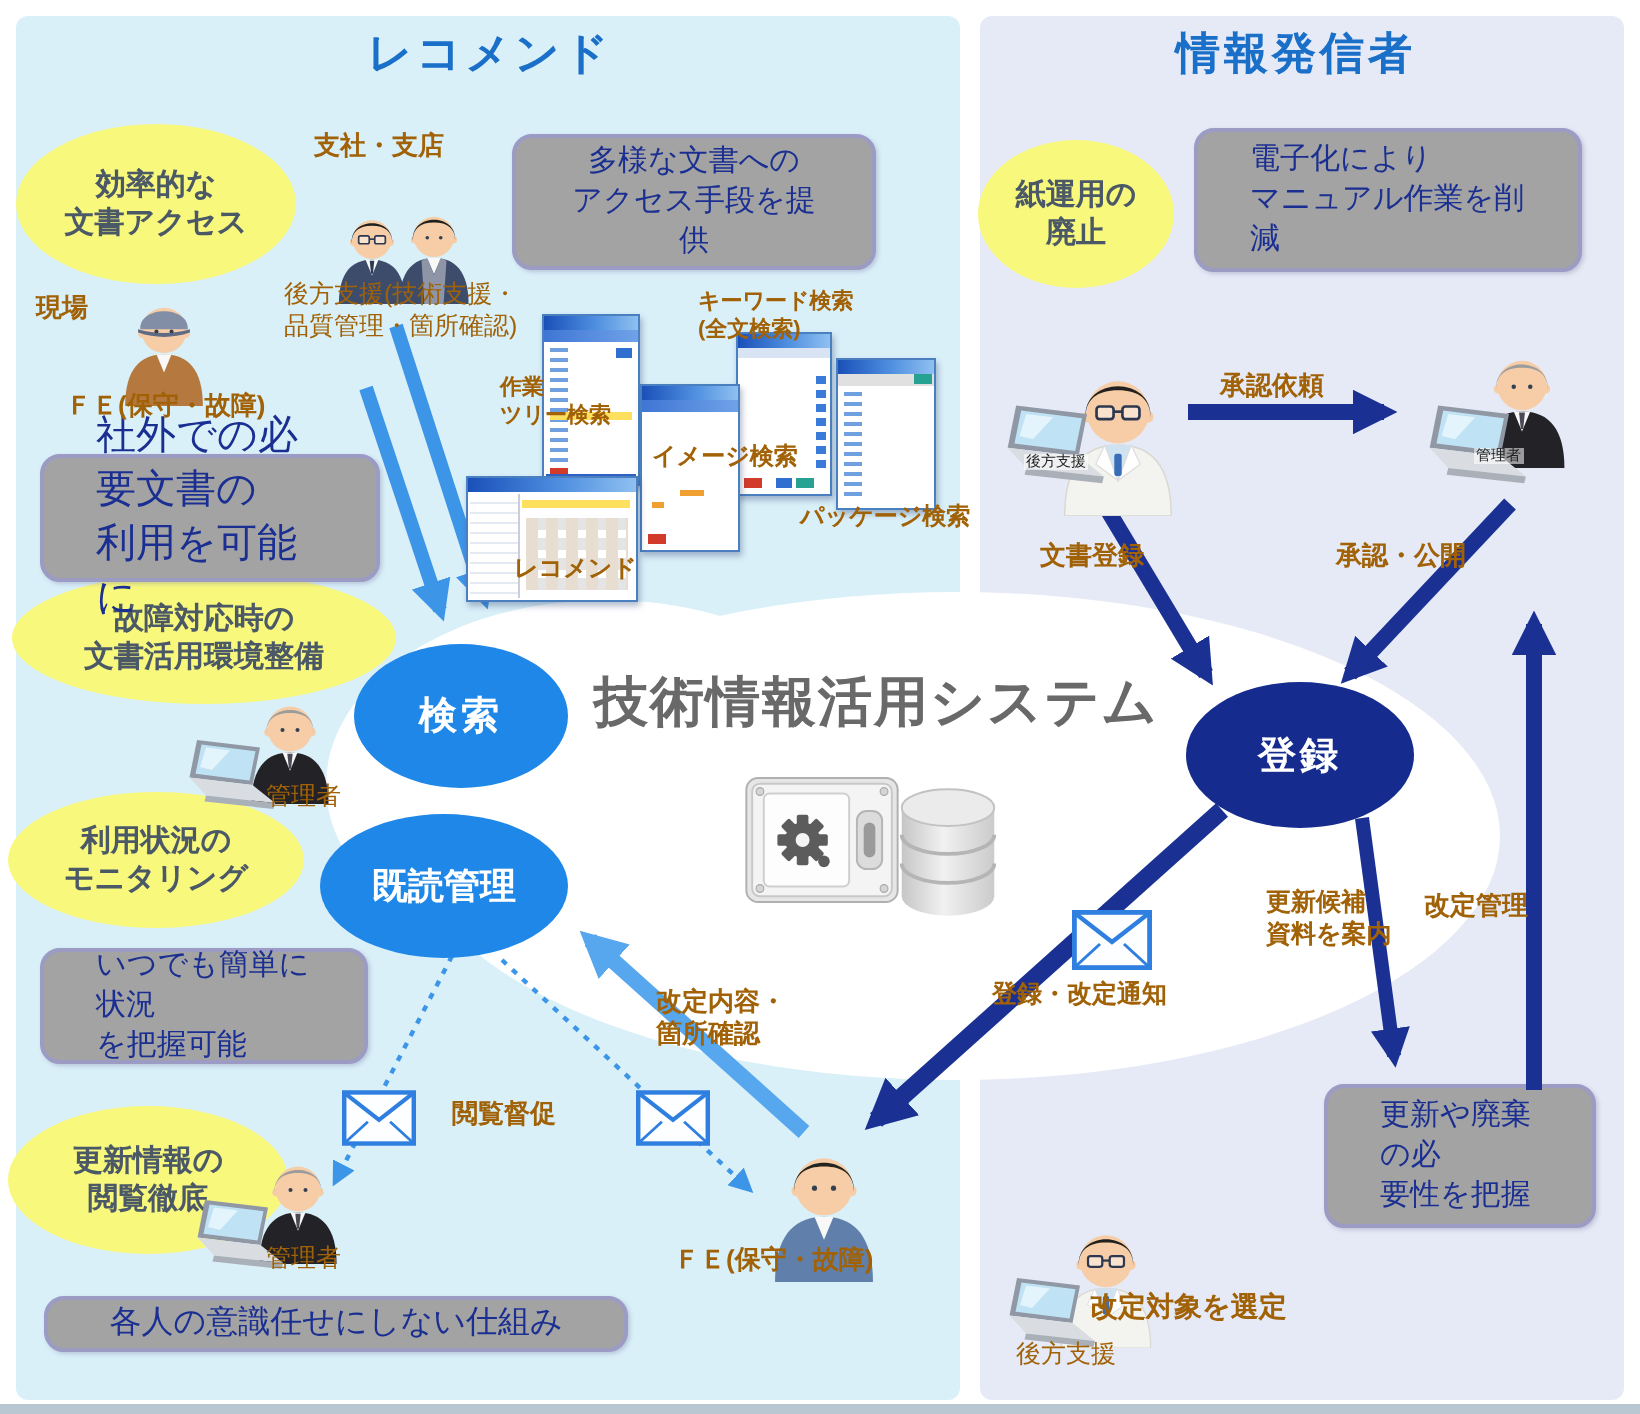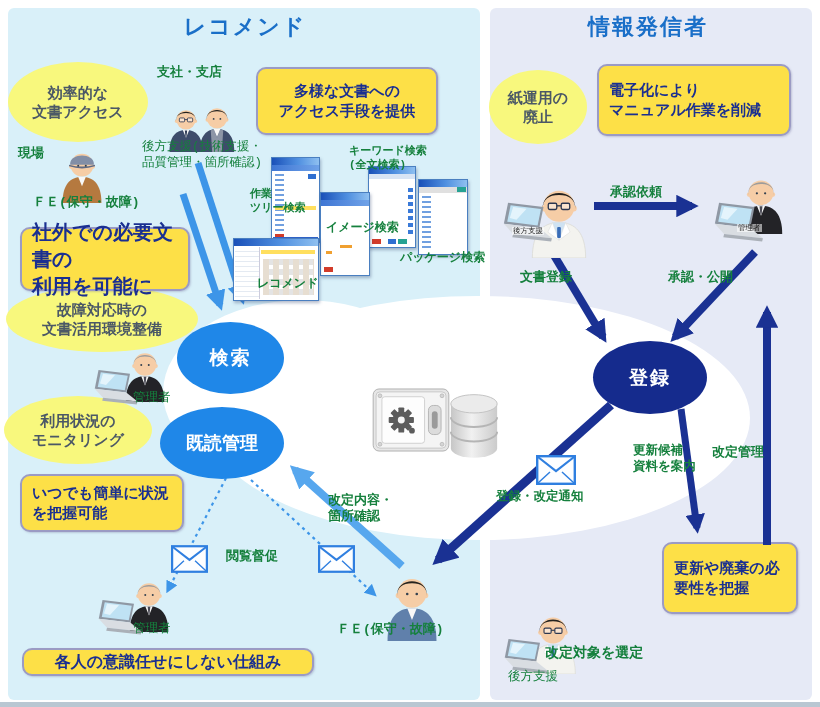--- a/index.html
+++ b/index.html
@@ -11,29 +11,29 @@
   .panel-left{left:8px;top:8px;width:472px;height:692px;background:#d9f0f9;z-index:0;}
   .panel-right{left:490px;top:8px;width:322px;height:692px;background:#e6eaf6;z-index:0;}
   .bottom-edge{position:absolute;left:0;top:702px;width:820px;height:5px;background:#b9c7d2;z-index:0;}
   .cloud{position:absolute;background:#fff;border-radius:50%;z-index:1;}
   
   .hdr{position:absolute;z-index:6;font-size:22px;font-weight:bold;color:#1a6fc8;text-align:center;letter-spacing:2px;}
   
   .bub{position:absolute;z-index:2;background:#f8f87d;border-radius:50%;display:flex;align-items:center;justify-content:center;
        text-align:center;font-weight:bold;color:#4b5866;line-height:1.3;}
   
-  .pbox{position:absolute;z-index:2;background:#fde047;border:2px solid #9b9bc4;border-radius:10px;
-        display:flex;align-items:center;color:#1a2f91;font-weight:bold;line-height:1.35;
-        box-shadow:1px 1px 2px rgba(120,120,160,.35);padding:4px 10px;box-sizing:border-box;}
+  .pbox{position:absolute;z-index:2;background:#a3a3a3;border:2px solid #9b9bc4;border-radius:10px;
+        display:flex;align-items:center;color:#1a2f91;font-weight:normal;line-height:1.35;
+        box-shadow:1px 1px 2px rgba(120,120,160,.35);padding:4px 26px;box-sizing:border-box;}
   .pbox.center{justify-content:center;text-align:center;}
   
   .bcircle{position:absolute;z-index:4;border-radius:50%;display:flex;align-items:center;justify-content:center;
            color:#fff;font-weight:bold;}
   
-  .lbl{position:absolute;z-index:6;color:#15803d;line-height:1.25;font-family:Liberation Mono, monospace;}
+  .lbl{position:absolute;z-index:6;color:#a16207;line-height:1.25;}
   .b{font-weight:bold;}
   
   .mw{position:absolute;z-index:4;background:#fff;border:1px solid #4a7fc0;box-shadow:1px 2px 3px rgba(40,60,110,.35);}
   .mw .tb{height:7px;background:linear-gradient(90deg,#1a50b8,#4f8fe0 55%,#8fc0f0);}
   .mw .tb2{height:6px;background:linear-gradient(90deg,#3f76d4,#6fa2e8);}
   .mw .bd{position:absolute;left:1px;right:1px;bottom:1px;background:#fff;overflow:hidden;}
   .rows{background-image:repeating-linear-gradient(180deg,transparent 0 4px,#e4eaf2 4px 5px);}
   .treecol{position:absolute;left:2px;top:2px;bottom:2px;width:9px;
            background:repeating-linear-gradient(180deg,#4d88d8 0 2px,transparent 2px 5px);opacity:.8;}
   .chip{position:absolute;}
@@ -75,35 +75,38 @@
 
   <div class="hdr" style="left:130px;top:12px;width:230px;">レコメンド</div>
   <div class="hdr" style="left:533px;top:12px;width:230px;">情報発信者</div>
 
   <div class="bub pre" style="left:8px;top:62px;width:140px;height:80px;font-size:15px;">効率的な
 文書アクセス</div>
   <div class="bub pre" style="left:6px;top:286px;width:192px;height:66px;font-size:15px;">故障対応時の
 文書活用環境整備</div>
   <div class="bub pre" style="left:4px;top:396px;width:148px;height:68px;font-size:15px;">利用状況の
 モニタリング</div>
+  <div class="bub pre" style="left:4px;top:553px;width:140px;height:74px;font-size:15px;">更新情報の
+閲覧徹底</div>
   <div class="bub pre" style="left:489px;top:70px;width:98px;height:74px;font-size:15px;">紙運用の
 廃止</div>
 
   <div class="pbox center pre" style="left:256px;top:67px;width:182px;height:68px;font-size:15px;">多様な文書への
 アクセス手段を提供</div>
   <div class="pbox pre" style="left:20px;top:227px;width:170px;height:64px;font-size:20px;">社外での必要文書の
 利用を可能に</div>
   <div class="pbox pre" style="left:20px;top:474px;width:164px;height:58px;font-size:15px;">いつでも簡単に状況
 を把握可能</div>
   <div class="pbox center" style="left:22px;top:648px;width:292px;height:28px;font-size:16px;">各人の意識任せにしない仕組み</div>
   <div class="pbox pre" style="left:597px;top:64px;width:194px;height:72px;font-size:15px;">電子化により
 マニュアル作業を削減</div>
   <div class="pbox pre" style="left:662px;top:542px;width:136px;height:72px;font-size:15px;">更新や廃棄の必
 要性を把握</div>
 
+  <div class="title" style="left:297px;top:333px;">技術情報活用システム</div>
   <div class="icon" style="left:372px;top:388px;width:78px;height:64px;">
     <svg viewBox="0 0 80 66" xmlns="http://www.w3.org/2000/svg">
       <rect x="1" y="1" width="78" height="64" rx="6" fill="#e6e6e6" stroke="#b0b0b0"></rect>
       <rect x="4" y="4" width="72" height="58" rx="4" fill="#f4f4f4" stroke="#c8c8c8"></rect>
       <rect x="10" y="9" width="44" height="48" rx="3" fill="#fdfdfd" stroke="#cfcfcf"></rect>
       <circle cx="8" cy="8" r="2" fill="#d5d5d5" stroke="#aaa" stroke-width=".6"></circle>
       <circle cx="72" cy="8" r="2" fill="#d5d5d5" stroke="#aaa" stroke-width=".6"></circle>
       <circle cx="8" cy="58" r="2" fill="#d5d5d5" stroke="#aaa" stroke-width=".6"></circle>
       <circle cx="72" cy="58" r="2" fill="#d5d5d5" stroke="#aaa" stroke-width=".6"></circle>
       <g fill="#5c5c5c">

